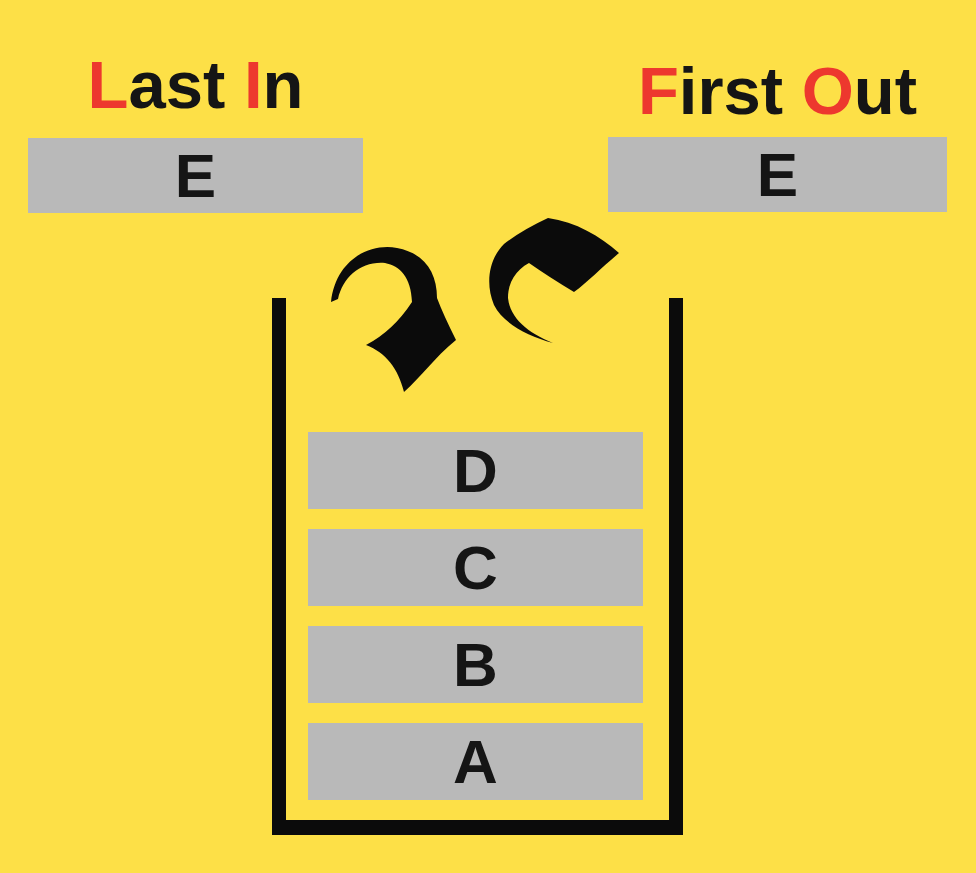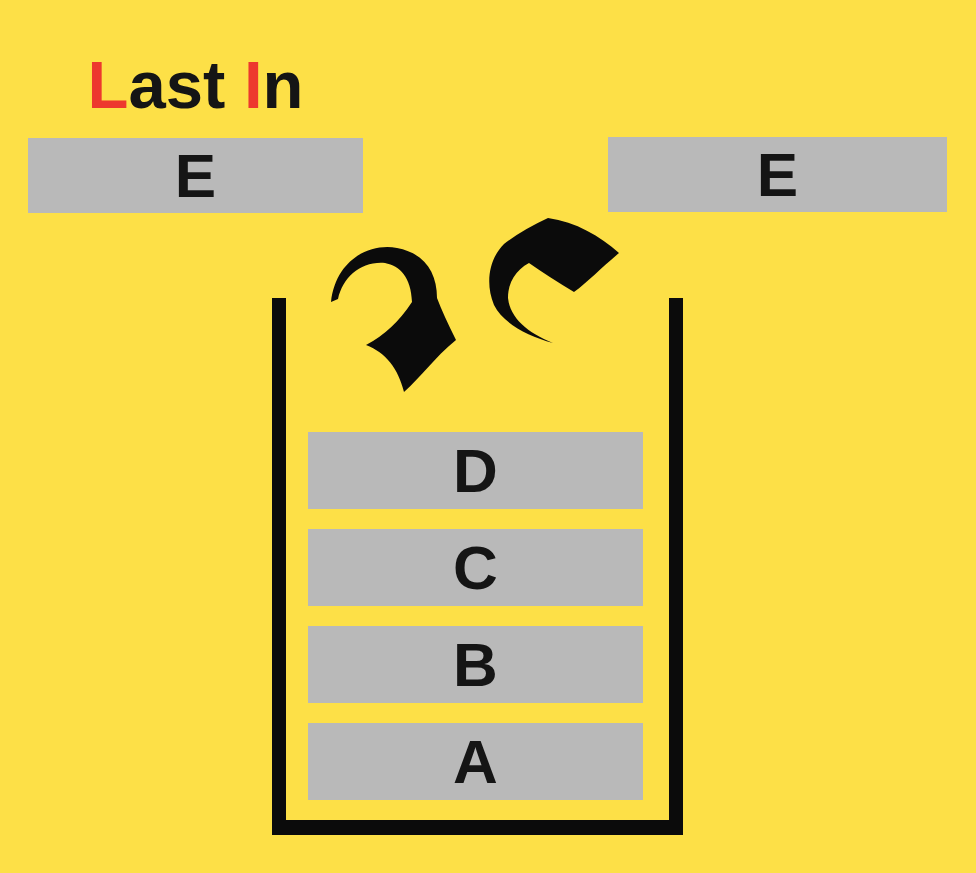--- a/index.html
+++ b/index.html
@@ -87,20 +87,21 @@
     pointer-events: none;
   }
 </style>
 </head>
 <body>
 
 <div class="canvas">
 
   <div class="title title-left"><span class="red">L</span><span>ast </span><span class="red">I</span><span>n</span></div>
 
+  <div class="title title-right"><span class="red">F</span><span>irst </span><span class="red">O</span><span>ut</span></div>
 
   <div class="item-box item-in">
     <span>E</span>
   </div>
 
   <div class="item-box item-out">
     <span>E</span>
   </div>
 
   <div class="stack-container"></div>

